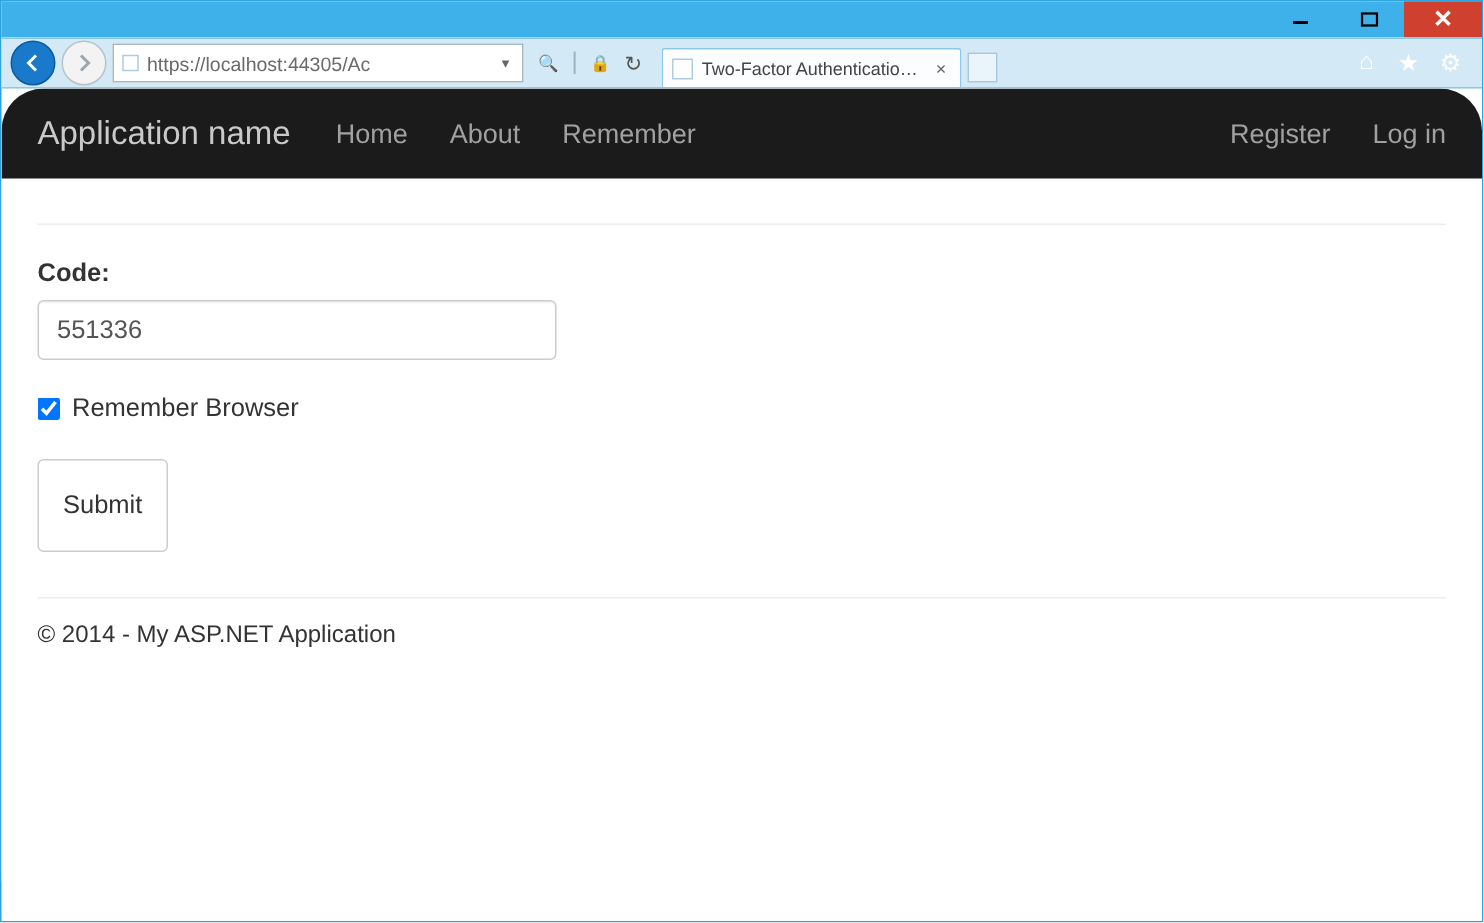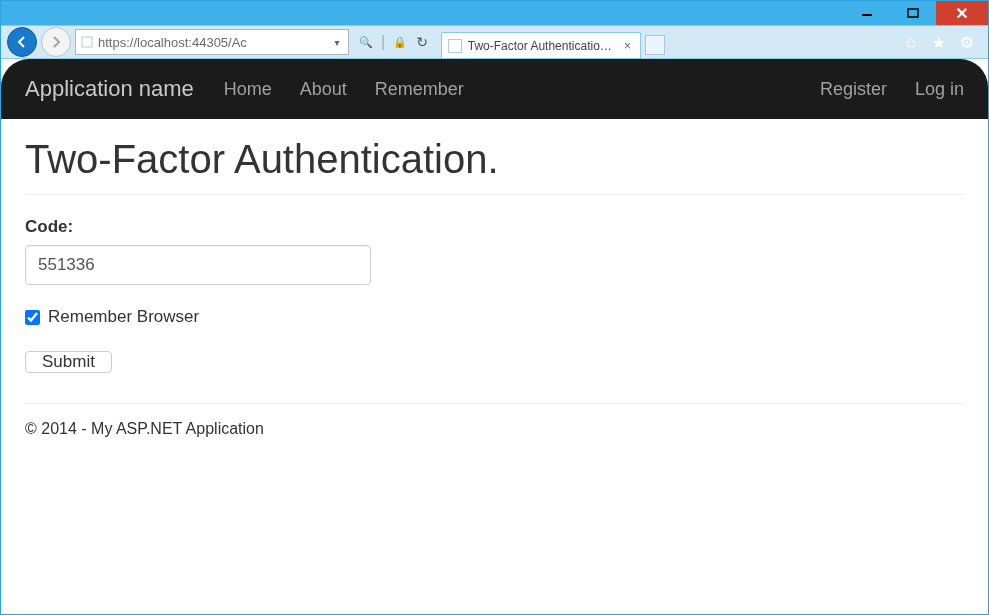--- a/index.html
+++ b/index.html
@@ -58,21 +58,21 @@
   h1.page-title { font-size: 40px; font-weight: 400; color: #333; margin-bottom: 6px; }
   h3.page-sub   { font-size: 24px; font-weight: 400; color: #555; margin-bottom: 14px; }
   hr.sep        { border: none; border-top: 1px solid #eee; margin: 12px 0 22px 0; }
 
   .form-group   { margin-bottom: 22px; }
   .form-label   { font-weight: 700; font-size: 17px; display: block; margin-bottom: 8px; }
   .form-input   { width: 346px; height: 40px; border: 1px solid #ccc; border-radius: 4px; padding: 0 12px;
                   font-size: 17px; color: #555; box-shadow: inset 0 1px 1px rgba(0,0,0,.06); }
   .chk-row      { display: flex; align-items: center; gap: 8px; font-size: 17px; color: #333; margin-bottom: 24px; }
   .chk-row input{ width: 15px; height: 15px; }
-  .btn-submit   { border: 1px solid #ccc; background: #fff; border-radius: 4px; padding: 0 16px;
+  .btn-submit   { border: 1px solid #ccc; background: #fff; border-radius: 4px; padding: 20px 16px;
                   font-size: 17px; color: #333; cursor: pointer; }
 
   hr.foot-sep   { border: none; border-top: 1px solid #eee; margin: 30px 0 16px 0; }
   .footer-txt   { font-size: 16px; color: #333; }
 </style>
 </head>
 <body>
 
 <div class="window">
 
@@ -148,21 +148,20 @@
         <span class="nav-link">About</span>
         <span class="nav-link">Remember</span>
       </div>
       <div class="nav-right">
         <span class="nav-link">Register</span>
         <span class="nav-link">Log in</span>
       </div>
     </div>
 
     <div class="container">
-      <h1 class="page-title">Two-Factor Authentication.</h1>
       <hr class="sep">
 
       <div class="form-group">
         <label class="form-label">Code:</label>
         <input class="form-input" type="text" value="551336" style="">
       </div>
 
       <div class="chk-row">
         <input type="checkbox" checked="" style="">
         <span>Remember Browser</span>

